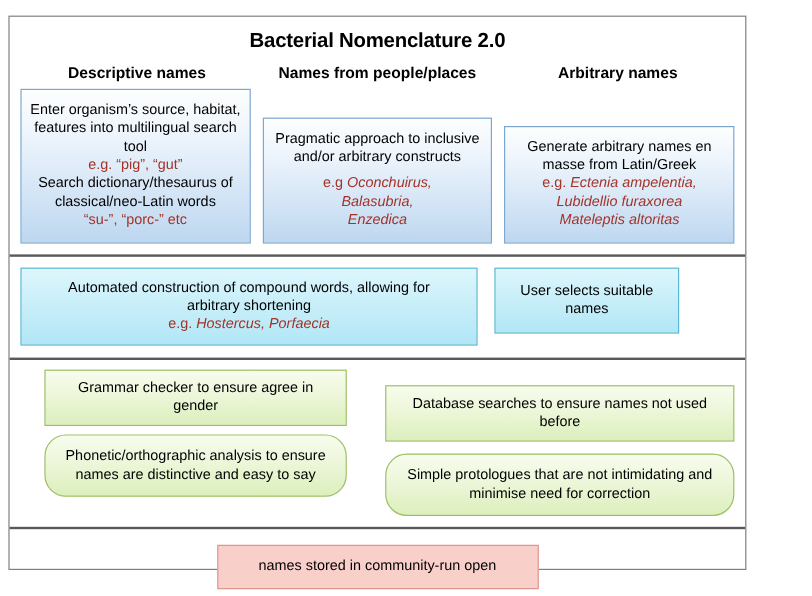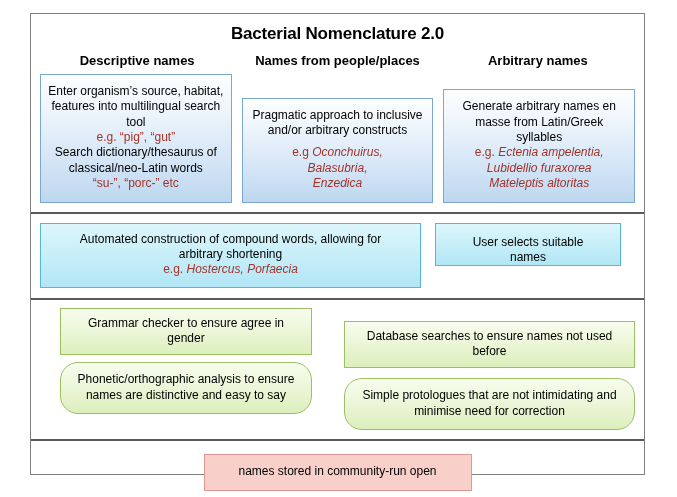--- a/index.html
+++ b/index.html
@@ -8,21 +8,21 @@
     background: #ffffff;
   }
   body {
     width: 677px;
     height: 497px;
     font-family: "Liberation Sans", sans-serif;
     overflow: hidden;
   }
   .figure-frame {
     position: absolute;
-    left: 30px;
+    left: 7px;
     top: 13px;
     width: 615px;
     height: 462px;
     border: 1px solid #808080;
     background: #ffffff;
     box-sizing: border-box;
   }
   .title {
     text-align: center;
     font-size: 17px;
@@ -83,21 +83,21 @@
     gap: 14px;
     align-items: flex-start;
   }
   .box-cyan {
     border: 1px solid #56b8d4;
     background: linear-gradient(to bottom, #ddf6fc 0%, #c9eff9 45%, #b2e6f6 100%);
     font-size: 12px;
     padding: 8px 9px 9px 9px;
   }
   .cyan-wide { width: 381px; }
-  .cyan-narrow { width: 186px; padding-top: 11px; padding-bottom: 0; }
+  .cyan-narrow { width: 154px; padding-top: 11px; padding-bottom: 12px; }
   
   .section-green {
     display: flex;
     padding: 8px 9px 9px 9px;
     gap: 12px;
     align-items: flex-start;
   }
   .green-col-left { width: 272px; display: flex; flex-direction: column; gap: 7px; }
   .green-col-right { flex: 1; display: flex; flex-direction: column; gap: 10px; padding-top: 13px; }
   .box-green {
@@ -152,21 +152,20 @@
       <div>and/or arbitrary constructs</div>
       <div class="spacer-sm"></div>
       <div class="em-red"><span>e.g</span> <span class="em-red-italic">Oconchuirus,</span></div>
       <div class="em-red-italic">Balasubria,</div>
       <div class="em-red-italic">Enzedica</div>
     </div>
 
     <div class="box box-blue">
       <div>Generate arbitrary names en</div>
       <div>masse from Latin/Greek</div>
-      <div>syllables</div>
       <div class="em-red"><span>e.g.</span> <span class="em-red-italic">Ectenia ampelentia,</span></div>
       <div class="em-red-italic">Lubidellio furaxorea</div>
       <div class="em-red-italic">Mateleptis altoritas</div>
     </div>
 
   </div>
 
   <div class="divider"></div>
 
   <div class="section-cyan">

